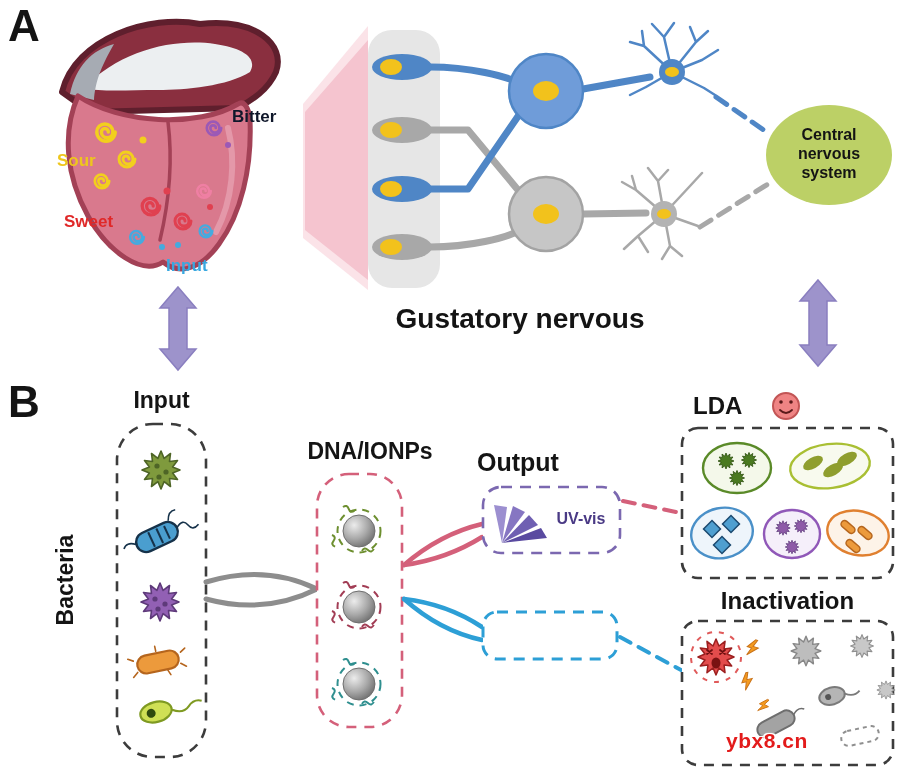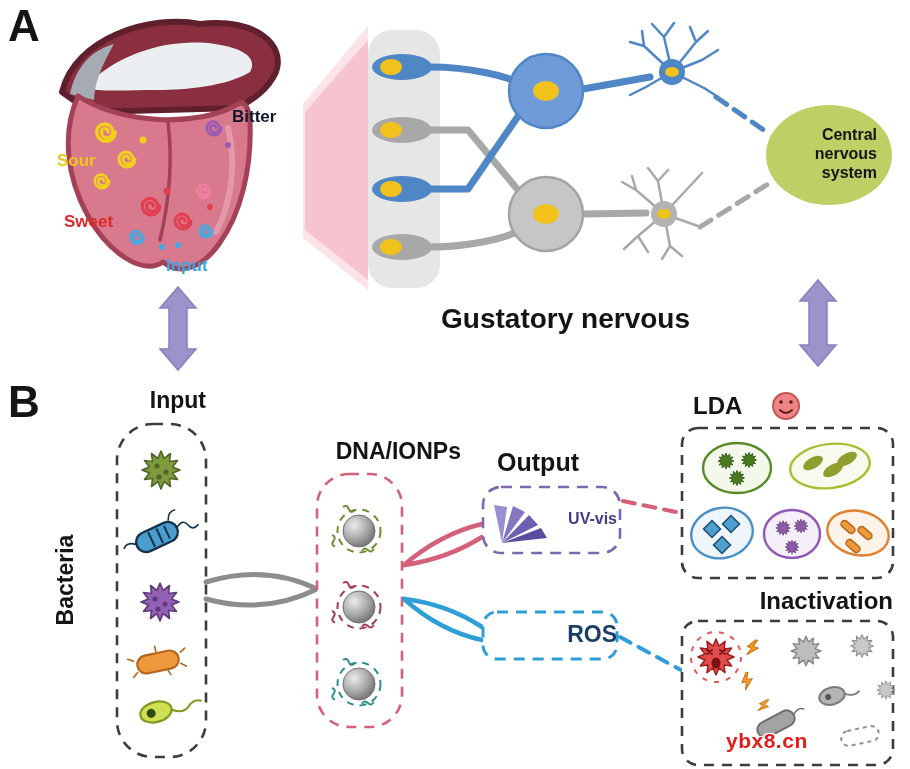--- a/index.html
+++ b/index.html
@@ -3,21 +3,21 @@
 <meta charset="utf-8">
 <style>
   * { margin:0; padding:0; box-sizing:border-box; }
   html,body { background:#ffffff; }
   .fig {
     position:relative; width:910px; height:769px; background:#ffffff;
     overflow:hidden; font-family:"Liberation Sans","DejaVu Sans",sans-serif;
   }
   .fig svg.art { position:absolute; left:0; top:0; display:block; }
   .lbl { position:absolute; font-weight:bold; color:#141414; white-space:nowrap; line-height:1.1; }
-  .ctr { text-align:right; }
+  .ctr { text-align:center; }
   .wrap { white-space:normal; }
   .wm {
     position:absolute; font-weight:bold; font-size:21px; color:#e31b1b; letter-spacing:0.5px;
     text-shadow:-1.5px -1.5px 0 #fff, 1.5px -1.5px 0 #fff, -1.5px 1.5px 0 #fff, 1.5px 1.5px 0 #fff, 0 0 3px #fff;
   }
 </style>
 </head>
 <body>
 
 <div class="fig">
@@ -271,19 +271,18 @@
 <div class="lbl" style="left:166px; top:257px; font-size:17px; color:#38a8e0;">Input</div>
 <div class="lbl ctr" style="left:350px; top:304px; width:340px; font-size:28px;">Gustatory nervous</div>
 <div class="lbl ctr wrap" style="left:781px; top:126px; width:96px; font-size:16px; line-height:1.18;">Central nervous system</div>
 
 <div class="lbl" style="left:8px; top:378px; font-size:44px;">B</div>
 <div class="lbl ctr" style="left:117px; top:388px; width:89px; font-size:23px;">Input</div>
 <div class="lbl" style="left:66px; top:580px; font-size:23px; transform:translate(-50%,-50%) rotate(-90deg);">Bacteria</div>
 <div class="lbl ctr" style="left:279px; top:439px; width:182px; font-size:23px;">DNA/IONPs</div>
 <div class="lbl ctr" style="left:457px; top:449px; width:122px; font-size:25px;">Output</div>
 <div class="lbl ctr" style="left:545px; top:510px; width:72px; font-size:16px; color:#4a3a85;">UV-vis</div>
-<div class="lbl ctr" style="left:483px; top:622px; width:134px; font-size:23px; color:#1c3f66;">ROS</div>
 <div class="lbl" style="left:693px; top:393px; font-size:24px;text-align:right;">LDA</div>
 <div class="lbl ctr" style="left:682px; top:588px; width:211px; font-size:24px;">Inactivation</div>
 
 <div class="wm" style="left:726px; top:729px;">ybx8.cn</div>
 
 </div>
 
 </body></html>

